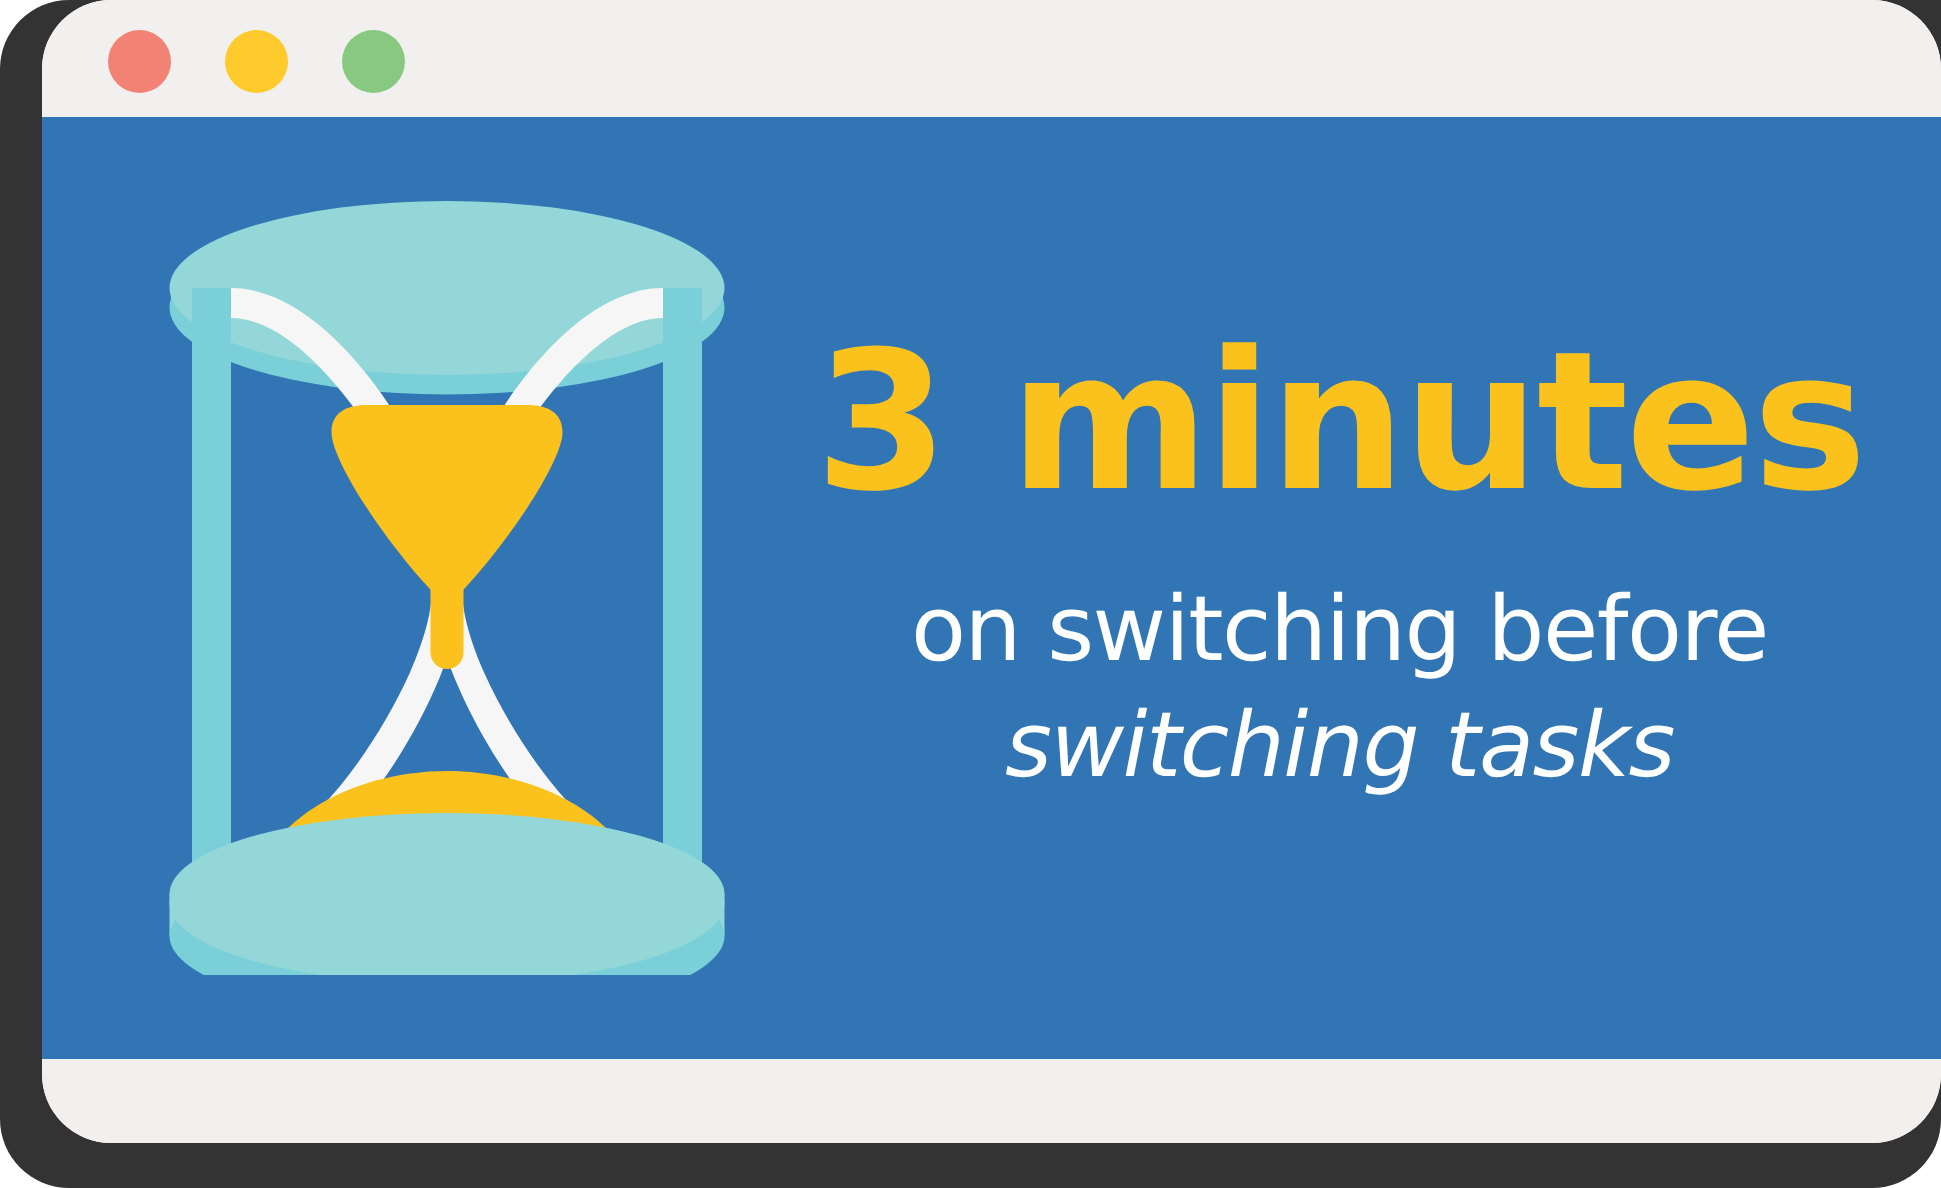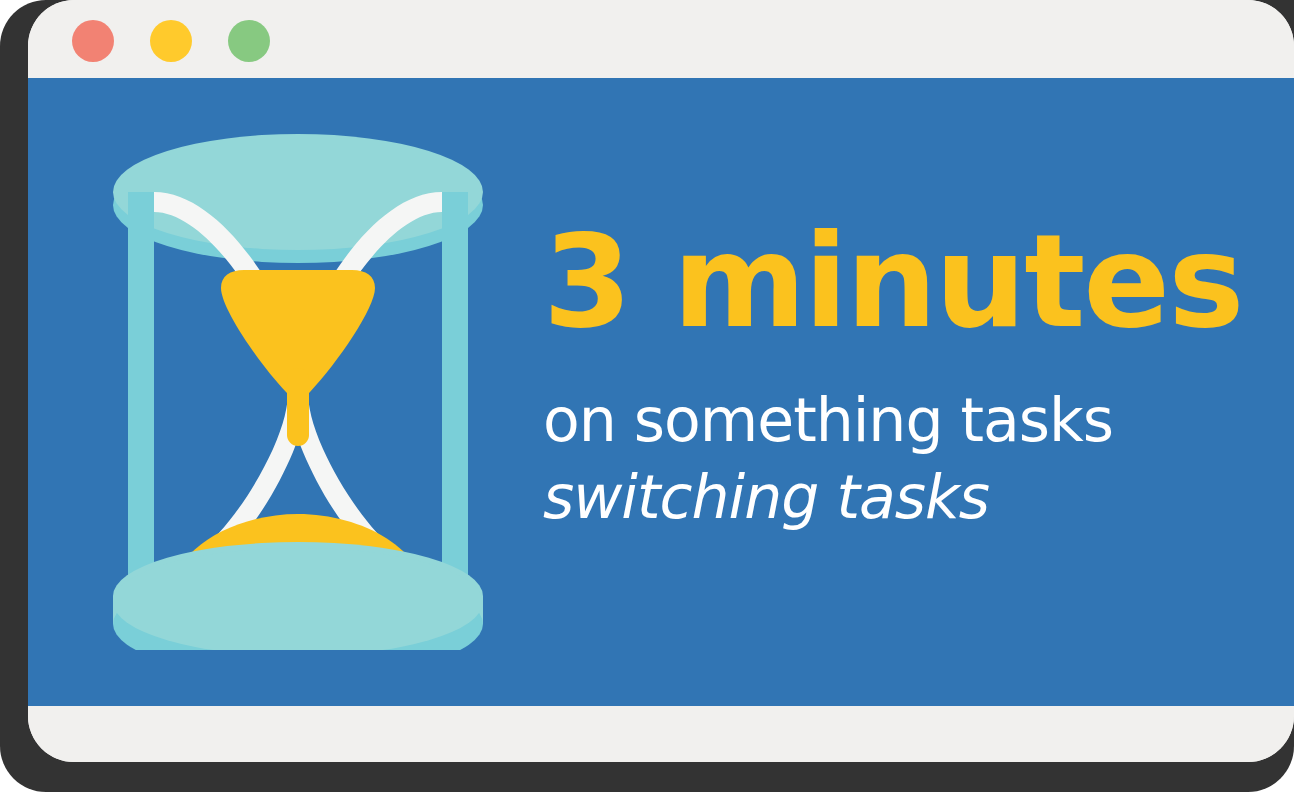--- a/index.html
+++ b/index.html
@@ -90,20 +90,21 @@
     height: 520px;
   }
   .hg-svg { display: block; width: 420px; height: 520px; }
 
   
   .textblock {
     position: absolute;
     left: 515px;
     top: 140px;
     width: 700px;
+    text-align: center;
   }
   .headline {
     color: #FBC21E;
     font-family: "DejaVu Sans", sans-serif;
     font-size: 128px;
     font-weight: bold;
     line-height: 1.0;
     letter-spacing: -2px;
     margin: 0 0 36px 0;
     white-space: nowrap;
@@ -203,21 +204,21 @@
         <rect x="25" y="466" width="370" height="28" fill="#93D7D8"></rect>
         <ellipse cx="210" cy="494" rx="185" ry="54" fill="#7ACFD8"></ellipse>
 
         <ellipse cx="210" cy="472" rx="185" ry="54" fill="#93D7D8"></ellipse>
       </svg>
     </div>
 
     <div class="textblock">
       <h1 class="headline">3 minutes</h1>
       <p class="subline">
-        <span>on something tasks</span>
+        <span>on switching before</span>
         <span class="l2">switching tasks</span>
       </p>
     </div>
 
   </div>
 
   <div class="bottombar"></div>
 
 </div>
 

